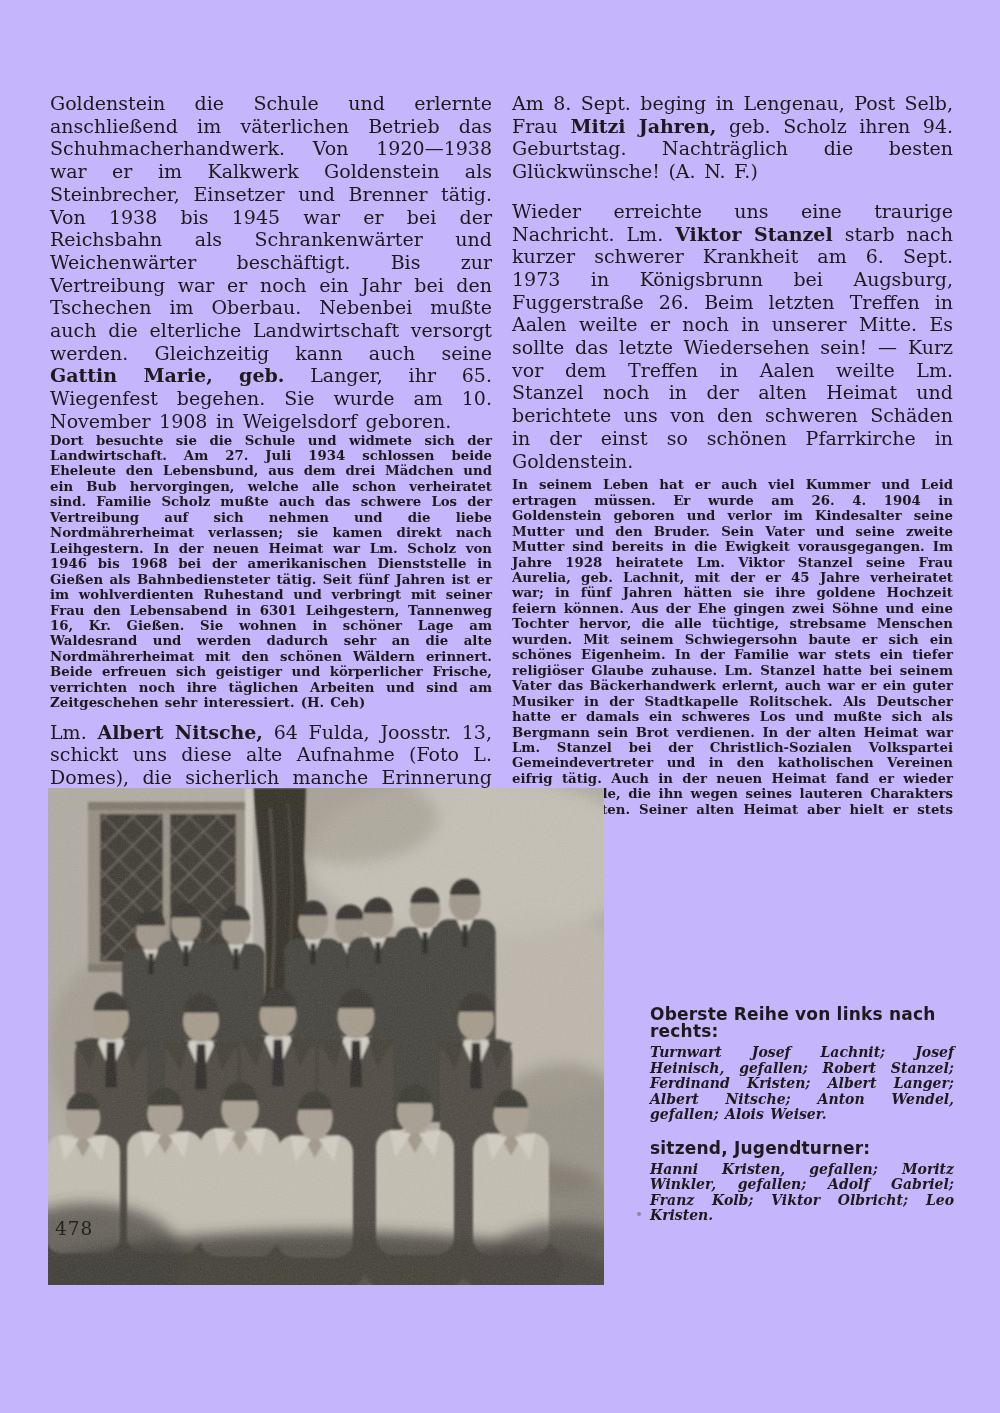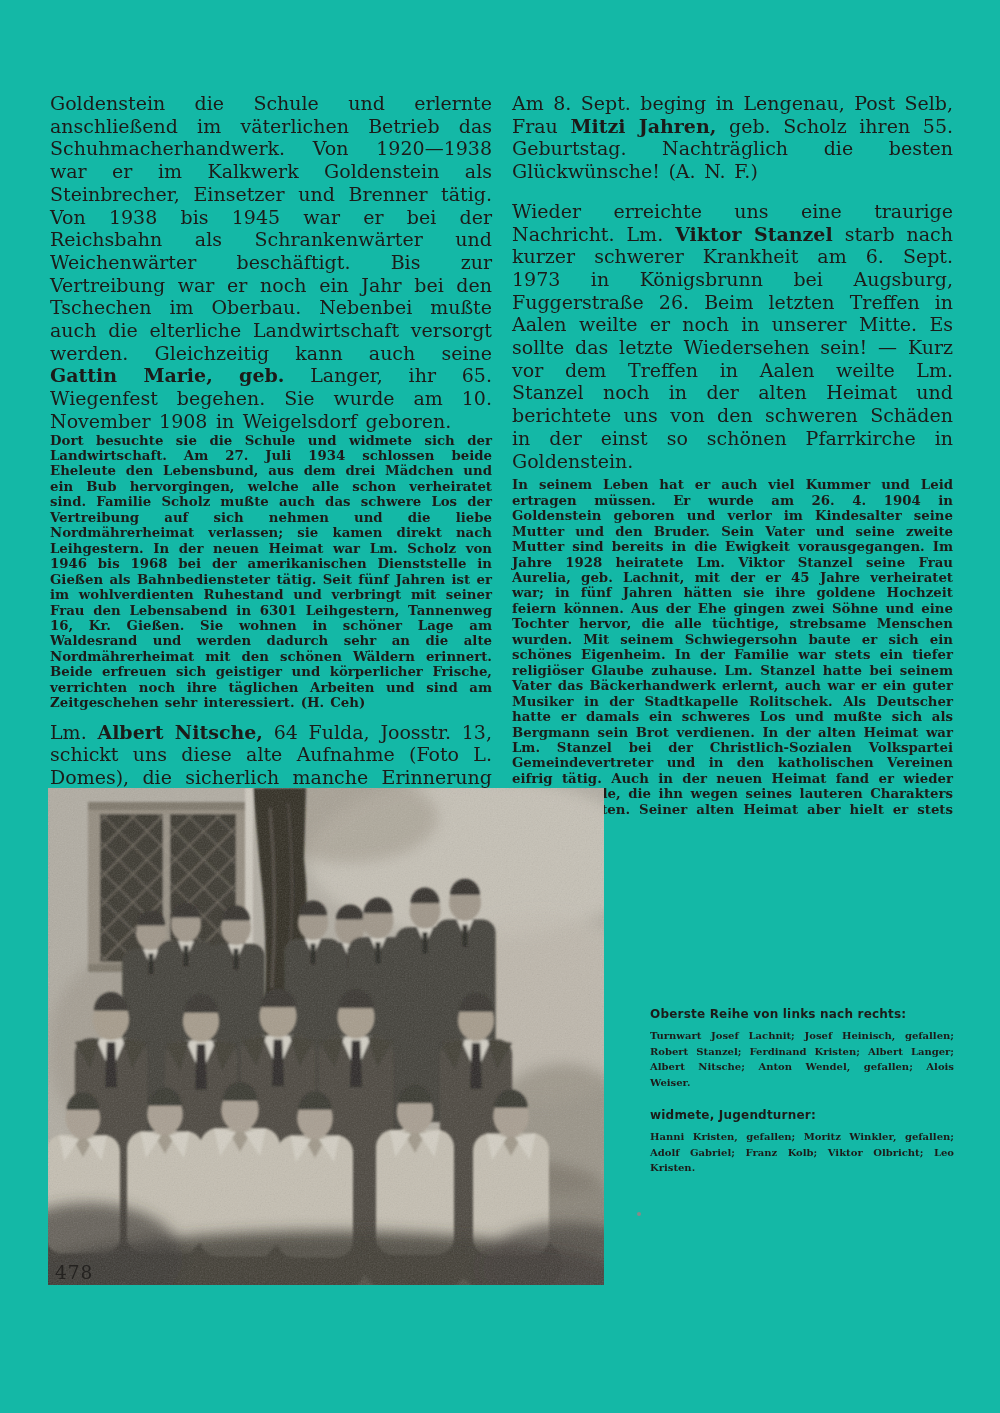--- a/index.html
+++ b/index.html
@@ -1,18 +1,18 @@
 <!DOCTYPE html>
 <html lang="de"><head>
 <meta charset="utf-8">
 <style>
   html,body { margin:0; padding:0; background:#ffffff; }
   .page {
     position:relative; width:1000px; height:1413px;
-    background:#14b8a6; color:#1c1b19; overflow:hidden;
+    background:#c4b5fd; color:#1c1b19; overflow:hidden;
     font-family:"DejaVu Serif", serif;
   }
   .col { position:absolute; top:92px; }
   .col-left  { left:50px;  width:442px; }
   .col-right { left:512px; width:441px; }
   .para { text-align:justify; hyphens:auto; -webkit-hyphens:auto; }
   .body-lg { font-size:19px; line-height:22.7px; word-spacing:2.5px; }
   .body-sm { font-size:13.3px; line-height:15.45px; font-weight:bold; word-spacing:1.5px; }
   .mt-a { margin-top:0; }
   .mt-b { margin-top:10px; }
@@ -21,48 +21,48 @@
   .b { font-weight:bold; }
   .photo {
     position:absolute; left:48px; top:788px; width:556px; height:497px;
     background:#b7b2a9; overflow:hidden;
   }
   .photo svg { display:block; }
   .captions { position:absolute; left:650px; top:1006px; width:304px; }
   .cap-group { margin-bottom:17px; }
   .cap-head {
     font-family:"DejaVu Sans", sans-serif; font-weight:bold;
-    font-size:12px; line-height:17px; letter-spacing:0.2px; margin-bottom:5px;
+    font-size:17px; line-height:17px; letter-spacing:0.2px; margin-bottom:5px;
   }
   .cap-body {
-    font-size:10px; line-height:15.5px; font-weight:bold;
-    text-align:justify; word-spacing:1.5px;
+    font-size:14px; line-height:15.5px; font-weight:bold;
+    text-align:justify; word-spacing:1.5px;font-style:italic;
   }
   .page-number {
-    position:absolute; left:55px; top:1262px;
+    position:absolute; left:55px; top:1218px;
     font-size:18.5px; letter-spacing:1px; color:#242220;
   }
   .artifact-dot {
     position:absolute; left:637px; top:1212px; width:4px; height:4px;
     border-radius:50%; background:#8a8a88;
   }
 </style>
 </head>
 <body>
 
 <div class="page">
 
   <div class="col col-left">
     <div class="para body-lg"><span>Goldenstein die Schule und erlernte anschließend im väterlichen Betrieb das Schuhmacherhandwerk. Von 1920—1938 war er im Kalkwerk Goldenstein als Steinbrecher, Einsetzer und Brenner tätig. Von 1938 bis 1945 war er bei der Reichsbahn als Schrankenwärter und Weichenwärter beschäftigt. Bis zur Vertreibung war er noch ein Jahr bei den Tschechen im Oberbau. Nebenbei mußte auch die elterliche Landwirtschaft versorgt werden. Gleichzeitig kann auch seine </span><span class="b">Gattin Marie, geb.</span><span> Langer, ihr 65. Wiegenfest begehen. Sie wurde am 10. November 1908 in Weigelsdorf geboren.</span></div>
     <div class="para body-sm mt-a">Dort besuchte sie die Schule und widmete sich der Landwirtschaft. Am 27. Juli 1934 schlossen beide Eheleute den Lebensbund, aus dem drei Mädchen und ein Bub hervorgingen, welche alle schon verheiratet sind. Familie Scholz mußte auch das schwere Los der Vertreibung auf sich nehmen und die liebe Nordmährerheimat verlassen; sie kamen direkt nach Leihgestern. In der neuen Heimat war Lm. Scholz von 1946 bis 1968 bei der amerikanischen Dienststelle in Gießen als Bahnbediensteter tätig. Seit fünf Jahren ist er im wohlverdienten Ruhestand und verbringt mit seiner Frau den Lebensabend in 6301 Leihgestern, Tannenweg 16, Kr. Gießen. Sie wohnen in schöner Lage am Waldesrand und werden dadurch sehr an die alte Nordmährerheimat mit den schönen Wäldern erinnert. Beide erfreuen sich geistiger und körperlicher Frische, verrichten noch ihre täglichen Arbeiten und sind am Zeitgeschehen sehr interessiert. (H. Ceh)</div>
     <div class="para body-lg mt-b"><span>Lm. </span><span class="b">Albert Nitsche,</span><span> 64 Fulda, Joosstr. 13, schickt uns diese alte Aufnahme (Foto L. Domes), die sicherlich manche Erinnerung wachruft.</span></div>
   </div>
 
   <div class="col col-right">
-    <div class="para body-lg"><span>Am 8. Sept. beging in Lengenau, Post Selb, Frau </span><span class="b">Mitzi Jahren,</span><span> geb. Scholz ihren 55. Geburtstag. Nachträglich die besten Glückwünsche! (A. N. F.)</span></div>
+    <div class="para body-lg"><span>Am 8. Sept. beging in Lengenau, Post Selb, Frau </span><span class="b">Mitzi Jahren,</span><span> geb. Scholz ihren 94. Geburtstag. Nachträglich die besten Glückwünsche! (A. N. F.)</span></div>
     <div class="para body-lg mt-c"><span>Wieder erreichte uns eine traurige Nachricht. Lm. </span><span class="b">Viktor Stanzel</span><span> starb nach kurzer schwerer Krankheit am 6. Sept. 1973 in Königsbrunn bei Augsburg, Fuggerstraße 26. Beim letzten Treffen in Aalen weilte er noch in unserer Mitte. Es sollte das letzte Wiedersehen sein! — Kurz vor dem Treffen in Aalen weilte Lm. Stanzel noch in der alten Heimat und berichtete uns von den schweren Schäden in der einst so schönen Pfarrkirche in Goldenstein.</span></div>
     <div class="para body-sm mt-d">In seinem Leben hat er auch viel Kummer und Leid ertragen müssen. Er wurde am 26. 4. 1904 in Goldenstein geboren und verlor im Kindesalter seine Mutter und den Bruder. Sein Vater und seine zweite Mutter sind bereits in die Ewigkeit vorausgegangen. Im Jahre 1928 heiratete Lm. Viktor Stanzel seine Frau Aurelia, geb. Lachnit, mit der er 45 Jahre verheiratet war; in fünf Jahren hätten sie ihre goldene Hochzeit feiern können. Aus der Ehe gingen zwei Söhne und eine Tochter hervor, die alle tüchtige, strebsame Menschen wurden. Mit seinem Schwiegersohn baute er sich ein schönes Eigenheim. In der Familie war stets ein tiefer religiöser Glaube zuhause. Lm. Stanzel hatte bei seinem Vater das Bäckerhandwerk erlernt, auch war er ein guter Musiker in der Stadtkapelle Rolitschek. Als Deutscher hatte er damals ein schweres Los und mußte sich als Bergmann sein Brot verdienen. In der alten Heimat war Lm. Stanzel bei der Christlich-Sozialen Volkspartei Gemeindevertreter und in den katholischen Vereinen eifrig tätig. Auch in der neuen Heimat fand er wieder viele Freunde, die ihn wegen seines lauteren Charakters sehr schätzten. Seiner alten Heimat aber hielt er stets die Treue.</div>
   </div>
 
   <div class="photo">
     <svg width="556" height="497" viewBox="0 0 556 497" aria-hidden="true">
       <defs>
         <filter id="soft" x="-30%" y="-30%" width="160%" height="160%">
           <feGaussianBlur stdDeviation="7"></feGaussianBlur>
         </filter>
@@ -174,21 +174,21 @@
       <rect width="556" height="497" fill="#8d867b" opacity="0.06"></rect>
     </svg>
   </div>
 
   <div class="captions">
     <div class="cap-group">
       <div class="cap-head">Oberste Reihe von links nach rechts:</div>
       <div class="cap-body">Turnwart Josef Lachnit; Josef Heinisch, gefallen; Robert Stanzel; Ferdinand Kristen; Albert Langer; Albert Nitsche; Anton Wendel, gefallen; Alois Weiser.</div>
     </div>
     <div class="cap-group">
-      <div class="cap-head">widmete, Jugendturner:</div>
+      <div class="cap-head">sitzend, Jugendturner:</div>
       <div class="cap-body">Hanni Kristen, gefallen; Moritz Winkler, gefallen; Adolf Gabriel; Franz Kolb; Viktor Olbricht; Leo Kristen.</div>
     </div>
   </div>
 
   <div class="artifact-dot"></div>
 
   <div class="page-number">478</div>
 
 </div>
 

